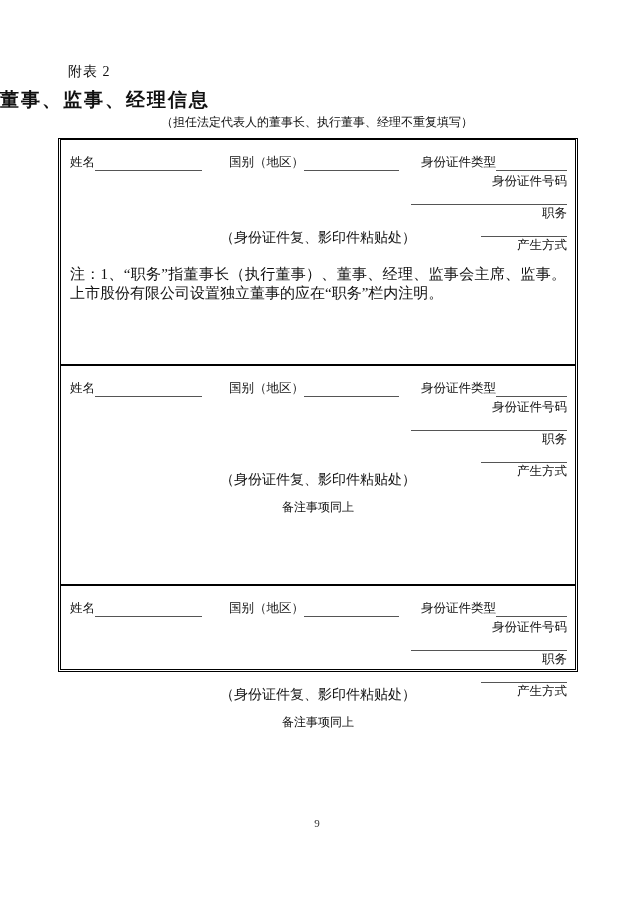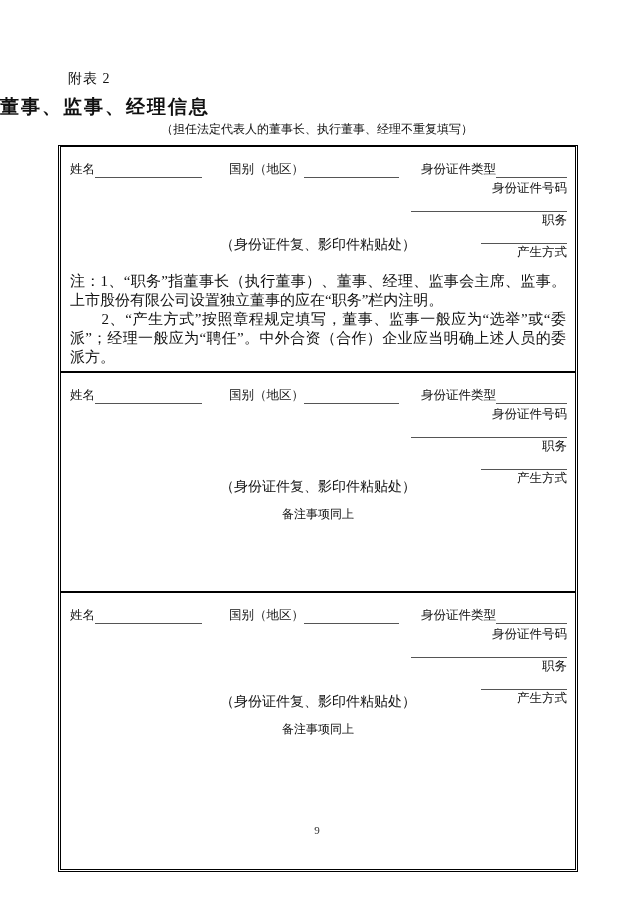--- a/index.html
+++ b/index.html
@@ -7,21 +7,20 @@
   body {
     width: 634px; height: 898px;
     position: relative;
     font-family: "Liberation Serif", "DejaVu Serif", serif;
     color: #111;
     overflow: hidden;
   }
   .page {
     position: absolute; inset: 0;
     background: #fff;
-    margin-top: 7px;
   }
   .annex-label {
     position: absolute;
     left: 68px; top: 63px;
     font-size: 14px;
     letter-spacing: 1px;
   }
   .doc-title {
     position: absolute;
     left: 0; right: 0; top: 87px;
@@ -31,21 +30,21 @@
   }
   .doc-subtitle {
     position: absolute;
     left: 0; right: 0; top: 114px;
     text-align: center;
     font-size: 12px;
   }
   .form-table {
     position: absolute;
     left: 58px; top: 138px;
-    width: 520px; height: 727px;
+    width: 520px; height: 534px;
     border-top: 2px solid #000;
     border-bottom: 3px double #000;
     border-left: 3px double #000;
     border-right: 3px double #000;
     background: #fff;
   }
   .section { position: relative; width: 100%; }
   .section-1 { height: 217px; }
   .section-2 { height: 220px; border-top: 2px solid #000; }
   .section-3 { height: 206px; border-top: 2px solid #000; }
@@ -141,21 +140,20 @@
         <span class="label">职务</span>
         <span class="blank w-pos"></span>
         <span class="gap-d"></span>
         <span class="label">产生方式</span>
         <span class="blank grow"></span>
         <span class="r-margin"></span>
       </div>
       <div class="paste-area">（身份证件复、影印件粘贴处）</div>
       <div class="notes">
         <p class="note-1">注：1、“职务”指董事长（执行董事）、董事、经理、监事会主席、监事。上市股份有限公司设置独立董事的应在“职务”栏内注明。</p>
-        <p class="note-2">2、“产生方式”按照章程规定填写，董事、监事一般应为“选举”或“委派”；经理一般应为“聘任”。中外合资（合作）企业应当明确上述人员的委派方。</p>
       </div>
     </div>
 
     <div class="section section-2 s2">
       <div class="field-row row-1">
         <span class="label">姓名</span>
         <span class="blank w-name"></span>
         <span class="gap-a"></span>
         <span class="label">国别（地区）</span>
         <span class="blank w-nation"></span>

